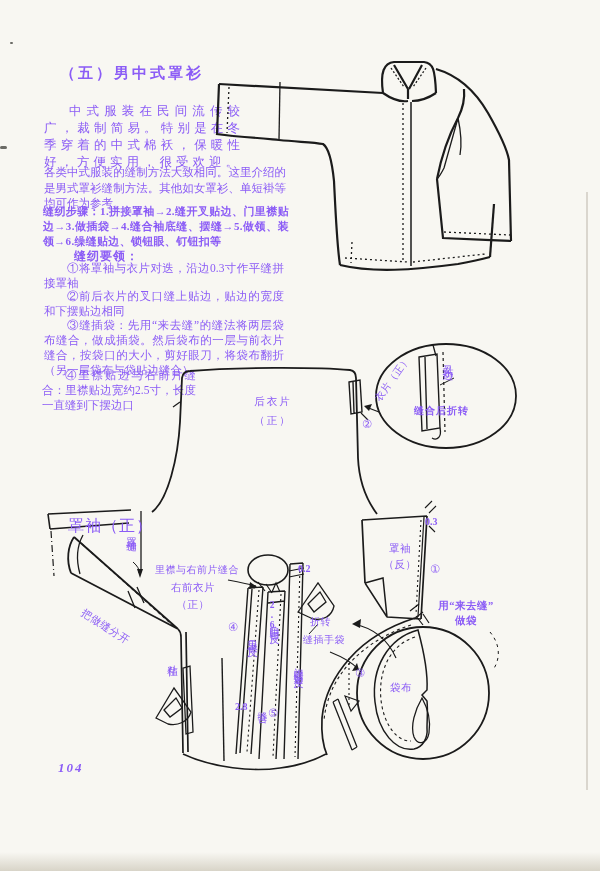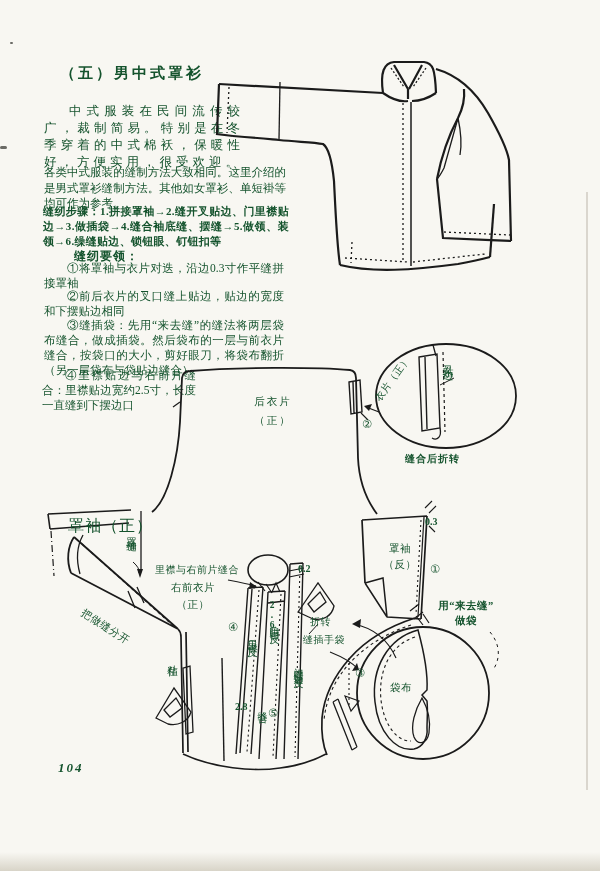--- a/index.html
+++ b/index.html
@@ -1,18 +1,18 @@
 <!DOCTYPE html>
 <html><head>
 <meta charset="utf-8">
 <style>
   html,body{margin:0;padding:0;}
   .page{
     position:relative; width:600px; height:871px; overflow:hidden;
-    background:#f8f7f2; color:#14532d;
+    background:#f8f7f2; color:#8b5cf6;
     font-family:"Liberation Serif","DejaVu Serif",serif;
   }
   .abs{position:absolute;}
   .title{font-size:15px;font-weight:bold;letter-spacing:3px;}
   .body-txt{font-size:11.5px;line-height:15px;text-align:justify;}
   .indent{text-indent:2em;}
   .para1{font-size:12.5px;line-height:17px;letter-spacing:4px;}
   .steps{font-size:11px;line-height:15px;font-weight:bold;letter-spacing:0.3px;text-align:justify;}
   .head{font-size:12px;font-weight:bold;letter-spacing:1px;}
   .lbl{font-size:10.5px;line-height:13px;letter-spacing:0.5px;white-space:nowrap;}
@@ -160,21 +160,21 @@
       <path d="M368,318 C360,300 345,288 326,284" stroke-width="1.2"></path>
       <polygon points="324,284 333,279 332,288" fill="#1b1b1b" stroke="none"></polygon>
       <path d="M462,292 C472,304 473,318 465,330" stroke-width="1" stroke-dasharray="3,4"></path>
     </g>
   </svg>
 
   <div class="abs lbl pre" style="left:247px;top:392px;width:52px;line-height:19px;letter-spacing:2px;">后衣片
 （正）</div>
   <div class="abs lbl small" style="left:366px;top:372px;transform:rotate(-55deg);">衣片（正）</div>
   <div class="abs lbl v" style="left:441px;top:356px;font-size:11px;">叉贴边</div>
-  <div class="abs lbl small bold" style="left:405px;top:404px;letter-spacing:1px;margin-top:48px;">缝合后折转</div>
+  <div class="abs lbl small bold" style="left:414px;top:404px;letter-spacing:1px;">缝合后折转</div>
   <div class="abs mk" style="left:362px;top:417px;">②</div>
 
   <div class="abs lbl" style="left:68px;top:519px;font-size:16px;letter-spacing:1px;">罩袖（正）</div>
   <div class="abs lbl v" style="left:125px;top:529px;">罩袖缝</div>
   <div class="abs lbl" style="left:86px;top:606px;transform:rotate(33deg);transform-origin:left top;">把做缝分开</div>
   <div class="abs lbl v" style="left:166px;top:656px;">粘住</div>
 
   <div class="abs lbl small" style="left:155px;top:563px;">里襟与右前片缝合</div>
   <div class="abs lbl pre" style="left:163px;top:579px;width:60px;line-height:17px;">右前衣片
 （正）</div>

